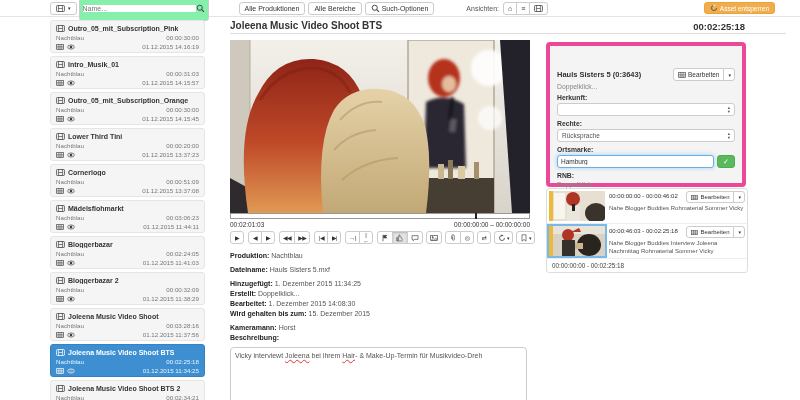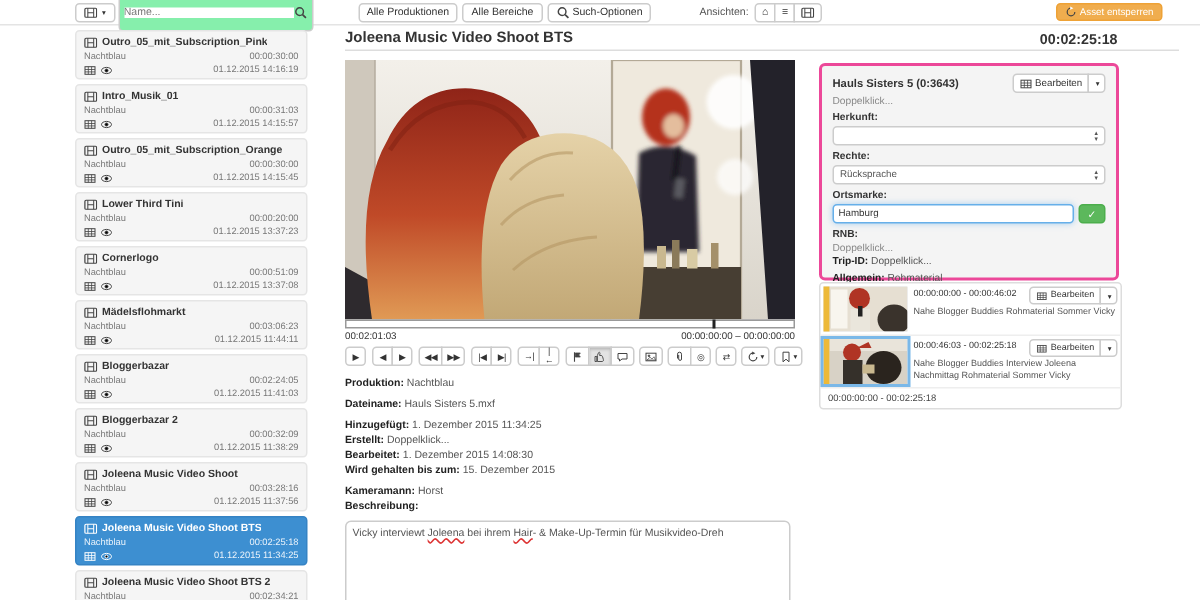--- a/index.html
+++ b/index.html
@@ -80,21 +80,21 @@
   .mrow span { color:#555; }
   .mg { margin-top:4px; }
   .descbox { position:absolute; left:230px; top:347px; width:297px; height:60px;
     border:1px solid #ccc; border-radius:4px; background:#fff; padding:4px;
     font-size:7px; color:#555; cursor:text; }
   .wavy { text-decoration:underline; text-decoration-style:wavy;
     text-decoration-color:#d33; text-decoration-thickness:1px; }
 
   
   .panel { position:absolute; left:546px; top:42px; width:200px; height:145px;
-    background:#f4f4f4; border:2px solid #ec4899; border-radius:4px; padding:5px 7px;
+    background:#f4f4f4; border:4px solid #ec4899; border-radius:4px; padding:22px 7px;
     font-size:6.8px; }
   .phead { display:flex; justify-content:space-between; align-items:flex-start; }
   .ptitle { font-size:7.5px; font-weight:bold; padding-top:2px; }
   .split { display:flex; }
   .split .btn { border-radius:0; margin-left:-1px; height:13px; font-size:6.5px; padding:0 4px; }
   .split .btn:first-child { border-radius:3px 0 0 3px; margin-left:0; }
   .split .btn:last-child { border-radius:0 3px 3px 0; padding:0 3px; }
   .hint { color:#888; margin-top:2px; }
   .flabel { font-weight:bold; margin-top:4px; margin-bottom:2px; }
   .sel-box { height:13px; background:#fff; border:1px solid #ccc; border-radius:3px;

